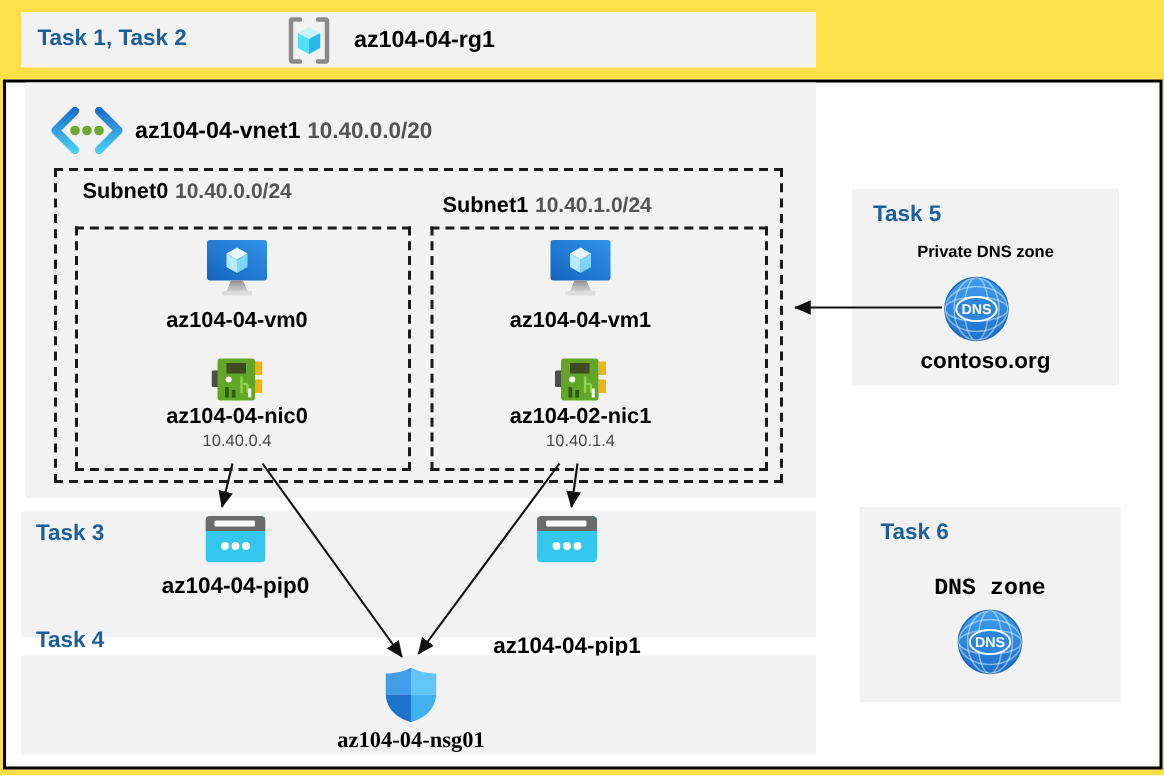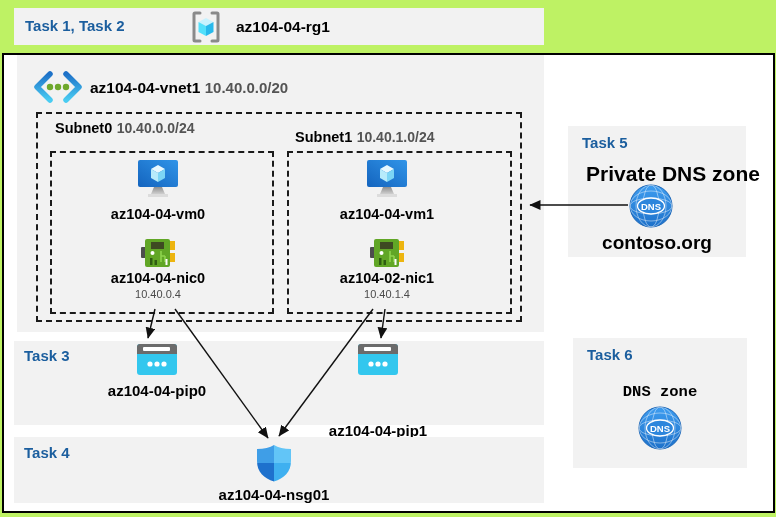--- a/index.html
+++ b/index.html
@@ -1,16 +1,16 @@
 <!DOCTYPE html>
 <html><head>
 <meta charset="utf-8">
 <style>
   html,body{margin:0;padding:0;background:#fff;}
-  .canvas{position:relative;width:776px;height:517px;background:#bef264;overflow:hidden;
+  .canvas{position:relative;width:776px;height:517px;background:#fde047;overflow:hidden;
           font-family:"Liberation Sans",sans-serif;color:#000;}
   .abs{position:absolute;}
   .band{background:#f2f2f2;}
   .frame{border:2px solid #000;box-sizing:border-box;background:#fff;}
   .dashed{border:2px dashed #1a1a1a;box-sizing:border-box;}
   .tasklbl{font-weight:bold;font-size:15px;color:#1b5e9e;}
   .name{font-weight:bold;font-size:14.5px;color:#000;}
   .cidr{font-weight:bold;font-size:14px;color:#545454;}
   .ip{font-weight:normal;font-size:11px;color:#4a4a4a;}
   .ctr{text-align:center;}
@@ -177,51 +177,51 @@
       <path d="M3,0 h34 a3,3 0 0 1 3,3 v7 h-40 v-7 a3,3 0 0 1 3,-3 Z" fill="#6b6b6b"></path>
       <rect x="6" y="3" width="27" height="4" rx="1" fill="#fff"></rect>
       <circle cx="13" cy="20" r="2.6" fill="#fff"></circle>
       <circle cx="20" cy="20" r="2.6" fill="#fff"></circle>
       <circle cx="27" cy="20" r="2.6" fill="#fff"></circle>
     </svg>
   </div>
   <div class="abs name ctr" style="left:293px;top:378px;width:170px;font-size:15px;margin-top:44px;">az104-04-pip1</div>
 
   <div class="abs band" style="left:14px;top:437px;width:530px;height:66px;"></div>
-  <div class="abs tasklbl" style="left:24px;top:444px;">Task 4</div>
+  <div class="abs tasklbl" style="left:24px;top:418px;">Task 4</div>
 
   <div class="abs iconwrap" style="left:256px;top:444px;">
     <svg width="36" height="39" viewBox="0 0 36 39">
       <g clip-path="url(#shieldclip)">
         <rect x="0" y="0" width="18" height="19" fill="#3f9ee7"></rect>
         <rect x="18" y="0" width="18" height="19" fill="#62c5f7"></rect>
         <rect x="0" y="19" width="18" height="20" fill="#1e71cd"></rect>
         <rect x="18" y="19" width="18" height="20" fill="#3fb0f0"></rect>
       </g>
     </svg>
   </div>
-  <div class="abs name ctr" style="left:184px;top:486px;width:180px;font-size:15px;">az104-04-nsg01</div>
+  <div class="abs name ctr" style="left:184px;top:486px;width:180px;font-size:15px;font-family:Liberation Serif, serif;">az104-04-nsg01</div>
 
   <div class="abs band" style="left:568px;top:126px;width:178px;height:131px;">
     <div class="abs tasklbl" style="left:14px;top:8px;">Task 5</div>
-    <div class="abs name ctr" style="left:16px;top:36px;width:178px;font-size:21px;">Private DNS zone</div>
+    <div class="abs name ctr" style="left:0;top:36px;width:178px;font-size:11px;">Private DNS zone</div>
     <div class="abs iconwrap" style="left:61px;top:58px;">
       <svg width="44" height="44" viewBox="0 0 44 44">
         <circle cx="22" cy="22" r="21" fill="url(#dg)" stroke="#1a66b8" stroke-width="1"></circle>
         <g clip-path="url(#dnsclip)" stroke="#ffffff" stroke-opacity="0.45" stroke-width="1" fill="none">
           <ellipse cx="22" cy="22" rx="8" ry="21"></ellipse>
           <ellipse cx="22" cy="22" rx="15" ry="21"></ellipse>
           <ellipse cx="22" cy="22" rx="21" ry="8"></ellipse>
           <ellipse cx="22" cy="22" rx="21" ry="15"></ellipse>
         </g>
         <ellipse cx="22" cy="22" rx="13.5" ry="8" fill="#2d86dc" stroke="#fff" stroke-width="1.3"></ellipse>
         <text x="22" y="25.5" text-anchor="middle" font-size="9.5" font-weight="bold" fill="#fff" font-family="Liberation Sans, sans-serif">DNS</text>
       </svg>
     </div>
-    <div class="abs name ctr" style="left:0;top:106px;width:178px;font-size:19px;">contoso.org</div>
+    <div class="abs name ctr" style="left:0;top:106px;width:178px;font-size:15px;">contoso.org</div>
   </div>
 
   <div class="abs band" style="left:573px;top:338px;width:174px;height:130px;">
     <div class="abs tasklbl" style="left:14px;top:8px;">Task 6</div>
     <div class="abs name ctr" style="left:0;top:45px;width:174px;font-size:15.5px;font-family:Liberation Mono, monospace;">DNS zone</div>
     <div class="abs iconwrap" style="left:65px;top:68px;">
       <svg width="44" height="44" viewBox="0 0 44 44">
         <circle cx="22" cy="22" r="21" fill="url(#dg)" stroke="#1a66b8" stroke-width="1"></circle>
         <g clip-path="url(#dnsclip)" stroke="#ffffff" stroke-opacity="0.45" stroke-width="1" fill="none">
           <ellipse cx="22" cy="22" rx="8" ry="21"></ellipse>

